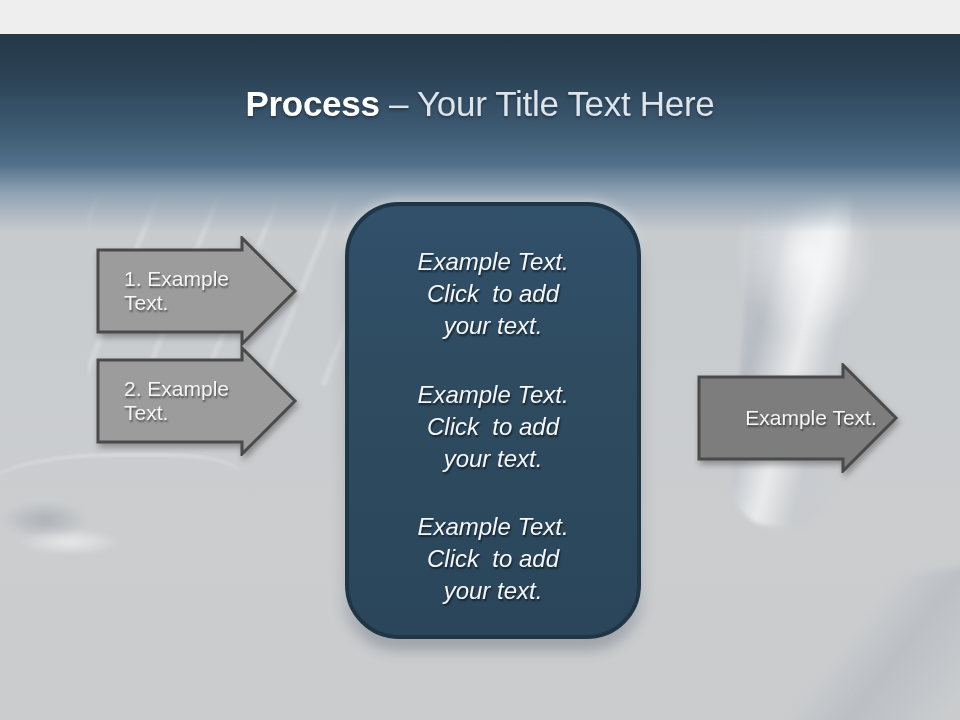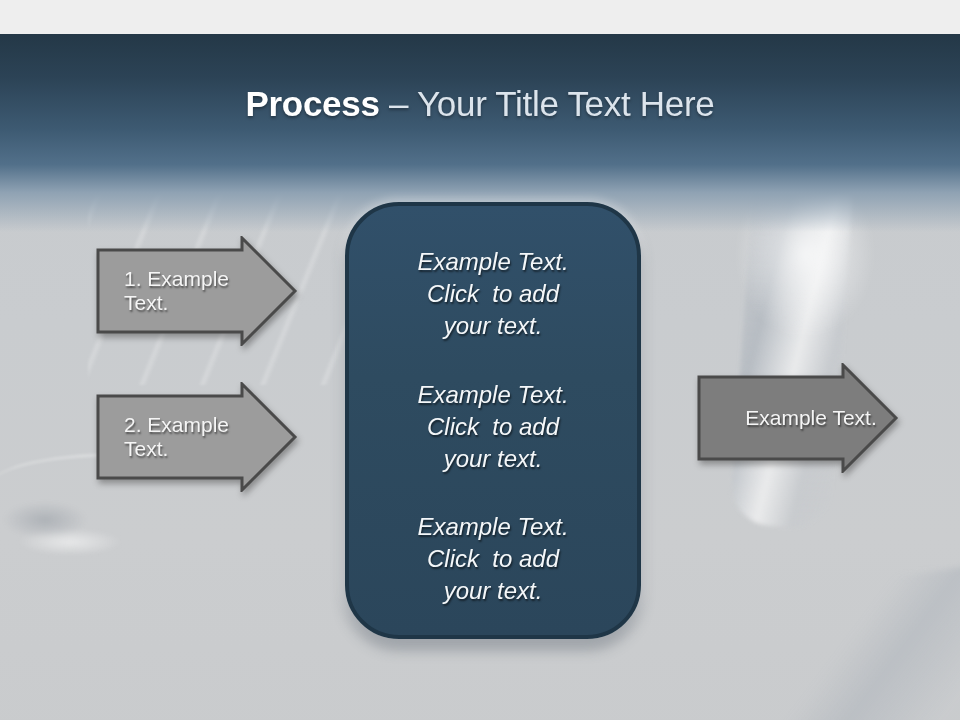--- a/index.html
+++ b/index.html
@@ -99,21 +99,21 @@
   .arrow-left svg polygon  { fill:var(--arrow-fill,#9c9c9c); }
   .arrow-right svg polygon { fill:var(--arrow-right-fill,#7d7d7d); }
   .arrow-label {
     position:absolute; inset:0; display:flex; align-items:center; justify-content:center;
     padding-right:26px; font-size:21px; color:var(--arrow-text,#f5f5f5);
     text-shadow:1px 2px 2px rgba(0,0,0,0.5);
     padding-left:28px;
   }
   .arrow-right .arrow-label { padding-right:2px; }
   .arrow-1 { left:96px;  top:202px; }
-  .arrow-2 { left:96px;  top:348px; }
+  .arrow-2 { left:96px;  top:312px; }
   .arrow-3 { left:96px;  top:452px; }
   .arrow-out { left:697px; top:329px; }
 </style>
 </head>
 <body>
 
 <div class="slide">
 
   <div class="bg-layer">
     <div class="bg-streaks"></div>

